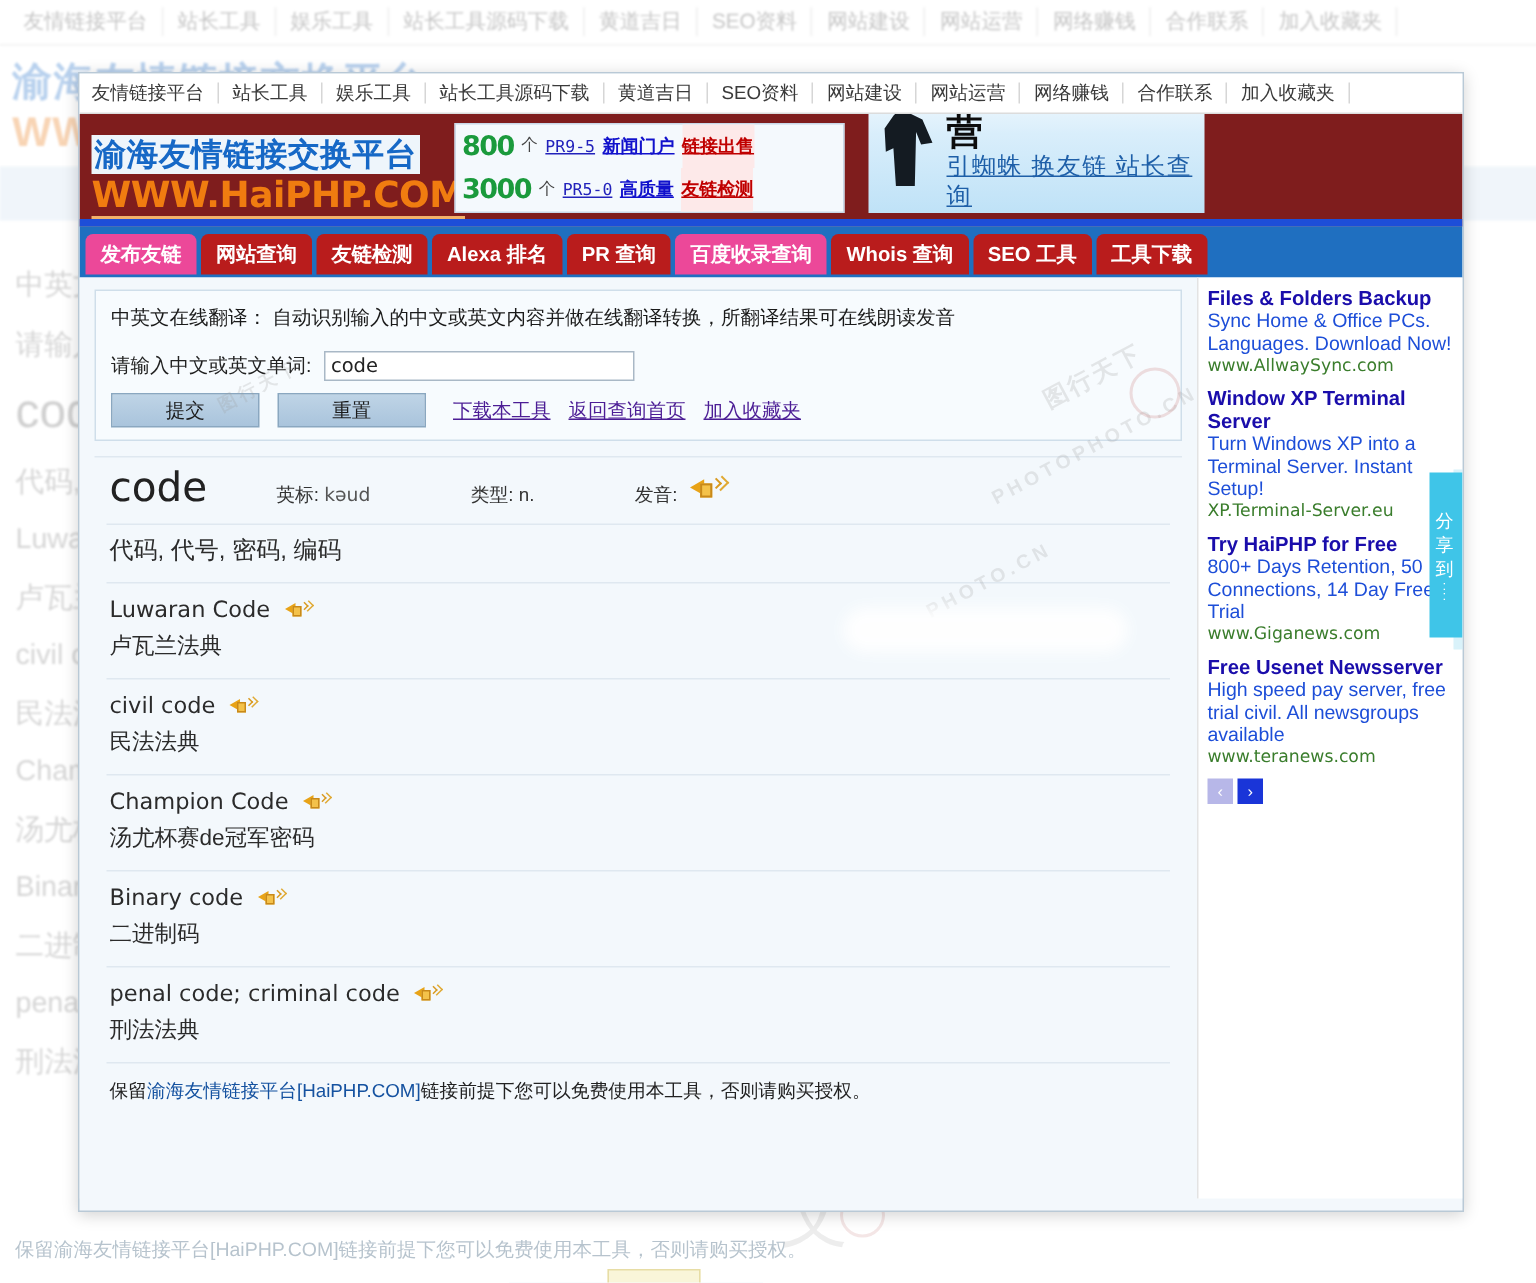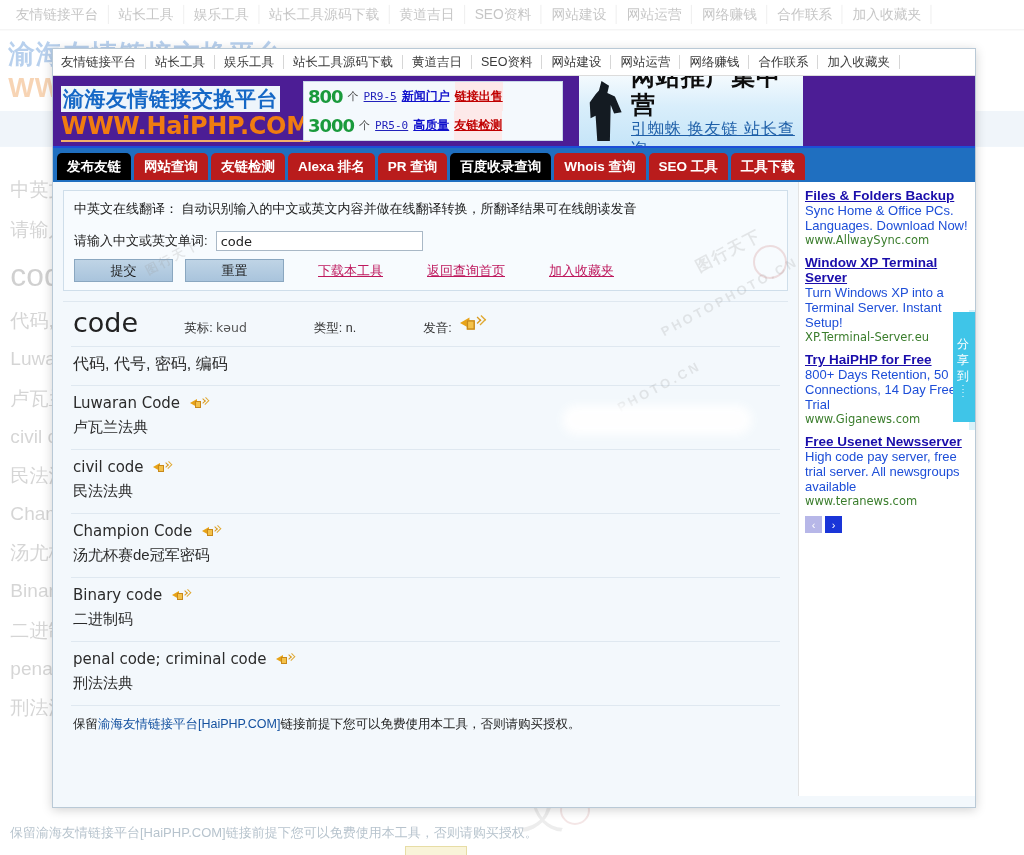--- a/index.html
+++ b/index.html
@@ -51,22 +51,22 @@
     white-space:nowrap;overflow:hidden;
   }
   .toplinks a{
     color:#3a3a3a;text-decoration:none;padding:0 9px;
     border-right:1px solid #d6d6d6;line-height:14px;display:inline-block;
   }
   .toplinks a:first-child{padding-left:8px;}
 
   
   .bannerrow{
-    height:70px;background:#4c1d95;display:flex;align-items:center;
-    border-bottom:2px solid #1d4ed8;overflow:hidden;
+    height:70px;background:#7f1d1d;display:flex;align-items:flex-end;
+    border-bottom:5px solid #1d4ed8;overflow:hidden;
   }
   .logoblock{width:250px;padding:6px 0 0 8px;box-sizing:border-box;}
   .logo-cn{
     font-size:21px;font-weight:bold;color:#1668c6;letter-spacing:.5px;
     font-family:"DejaVu Sans",sans-serif;line-height:26px;
     background:#eef5fb;display:inline-block;padding:0 2px;
   }
   .logo-en{
     font-size:24px;font-weight:bold;color:#f07c10;letter-spacing:-.3px;
     line-height:28px;font-family:"DejaVu Sans",sans-serif;
@@ -113,21 +113,21 @@
   .navbar{
     height:34px;background:#1f6fc0;
     display:flex;align-items:flex-end;gap:3px;padding:0 4px;
     box-sizing:border-box;
   }
   .tab{
     height:27px;line-height:27px;padding:0 10px;margin-bottom:2px;
     border-radius:5px 5px 0 0;color:#ffffff;font-size:13.5px;font-weight:bold;
     background:#b91c1c;white-space:nowrap;cursor:pointer;
   }
-  .tab.sel{background:#000000;}
+  .tab.sel{background:#ec4899;}
 
   
   .content{display:flex;align-items:stretch;height:614px;}
   .leftcol{width:745px;box-sizing:border-box;padding:8px 10px 0 10px;background:#f3f8fc;}
   .rightcol{
     width:177px;box-sizing:border-box;background:#ffffff;
     border-left:1px solid #e3e3e3;padding:6px 4px 0 6px;position:relative;overflow:hidden;
   }
 
   .panel{border:1px solid #cfdeea;background:#f7fbfe;box-sizing:border-box;}
@@ -139,21 +139,21 @@
     font-size:13px;padding:1px 4px;box-sizing:border-box;color:#222;
     font-family:"DejaVu Sans",sans-serif;
   }
   .btnrow{display:flex;align-items:center;padding:6px 10px 8px 10px;gap:0;}
   .btn{
     width:97px;height:21px;line-height:21px;text-align:center;
     background:linear-gradient(180deg,#bfd4e6 0%,#a9c4dc 100%);
     border:1px solid #8aa7c0;font-size:13px;color:#1b1b1b;cursor:pointer;
     margin-right:12px;
   }
-  .lnk{color:#be185d;text-decoration:underline;font-size:13px;margin:0 22px;cursor:pointer;}
+  .lnk{color:#4c1d95;text-decoration:underline;font-size:13px;margin:0 6px;cursor:pointer;}
 
   
   .wordhead{display:flex;align-items:baseline;padding:6px 10px 8px 10px;}
   .word{font-size:27px;color:#222;font-family:"DejaVu Sans",sans-serif;line-height:30px;}
   .meta{font-size:12.5px;color:#333;margin-left:46px;white-space:nowrap;}
   .meta .pv{font-family:"DejaVu Sans",sans-serif;color:#555;}
   .spk{display:inline-block;width:15px;height:13px;position:relative;vertical-align:-2px;margin-left:5px;cursor:pointer;}
   .spk .cone{position:absolute;left:0;top:2px;width:0;height:0;
     border-top:4px solid transparent;border-bottom:4px solid transparent;border-right:7px solid #e8a317;}
   .spk .box{position:absolute;left:5px;top:3.5px;width:4px;height:5px;background:#f4c24a;border:1px solid #c8891a;}
@@ -174,21 +174,21 @@
   .footnote a{color:#1552a0;text-decoration:none;}
 
   
   .pill{
     position:absolute;left:562px;top:405px;width:190px;height:30px;
     background:#ffffff;border-radius:16px;filter:blur(5px);opacity:.95;pointer-events:none;
   }
 
   
   .ad{margin-bottom:7px;line-height:15px;}
-  .ad .t{font-size:13.5px;font-weight:bold;color:#1a0dab;text-decoration:underline;display:block;cursor:pointer;}
+  .ad .t{font-size:13.5px;font-weight:bold;color:#1a0dab;display:block;cursor:pointer;}
   .ad .d{font-size:13px;color:#1d4ed8;}
   .ad .u{font-size:11.5px;color:#3a7d2c;font-family:"DejaVu Sans",sans-serif;}
   .adnav{display:flex;gap:3px;margin-top:2px;}
   .adbtn{width:17px;height:17px;display:flex;align-items:center;justify-content:center;
     font-size:11px;color:#fff;background:#b7b7e8;cursor:pointer;}
   .adbtn.on{background:#1a35d8;}
 
   
   .share{
     position:absolute;right:0px;top:130px;width:22px;height:110px;
@@ -456,21 +456,21 @@
         <span class="d">Turn Windows XP into a Terminal Server. Instant Setup!</span>
         <div class="u">XP.Terminal-Server.eu</div>
       </div>
       <div class="ad">
         <span class="t">Try HaiPHP for Free</span>
         <span class="d">800+ Days Retention, 50 Connections, 14 Day Free Trial</span>
         <div class="u">www.Giganews.com</div>
       </div>
       <div class="ad">
         <span class="t">Free Usenet Newsserver</span>
-        <span class="d">High code pay server, free trial server. All newsgroups available</span>
+        <span class="d">High speed pay server, free trial civil. All newsgroups available</span>
         <div class="u">www.teranews.com</div>
       </div>
       <div class="adnav">
         <div class="adbtn">‹</div>
         <div class="adbtn on">›</div>
       </div>
 
       <div class="share-ghost"></div>
       <div class="share">
         <span class="ch">分</span>

